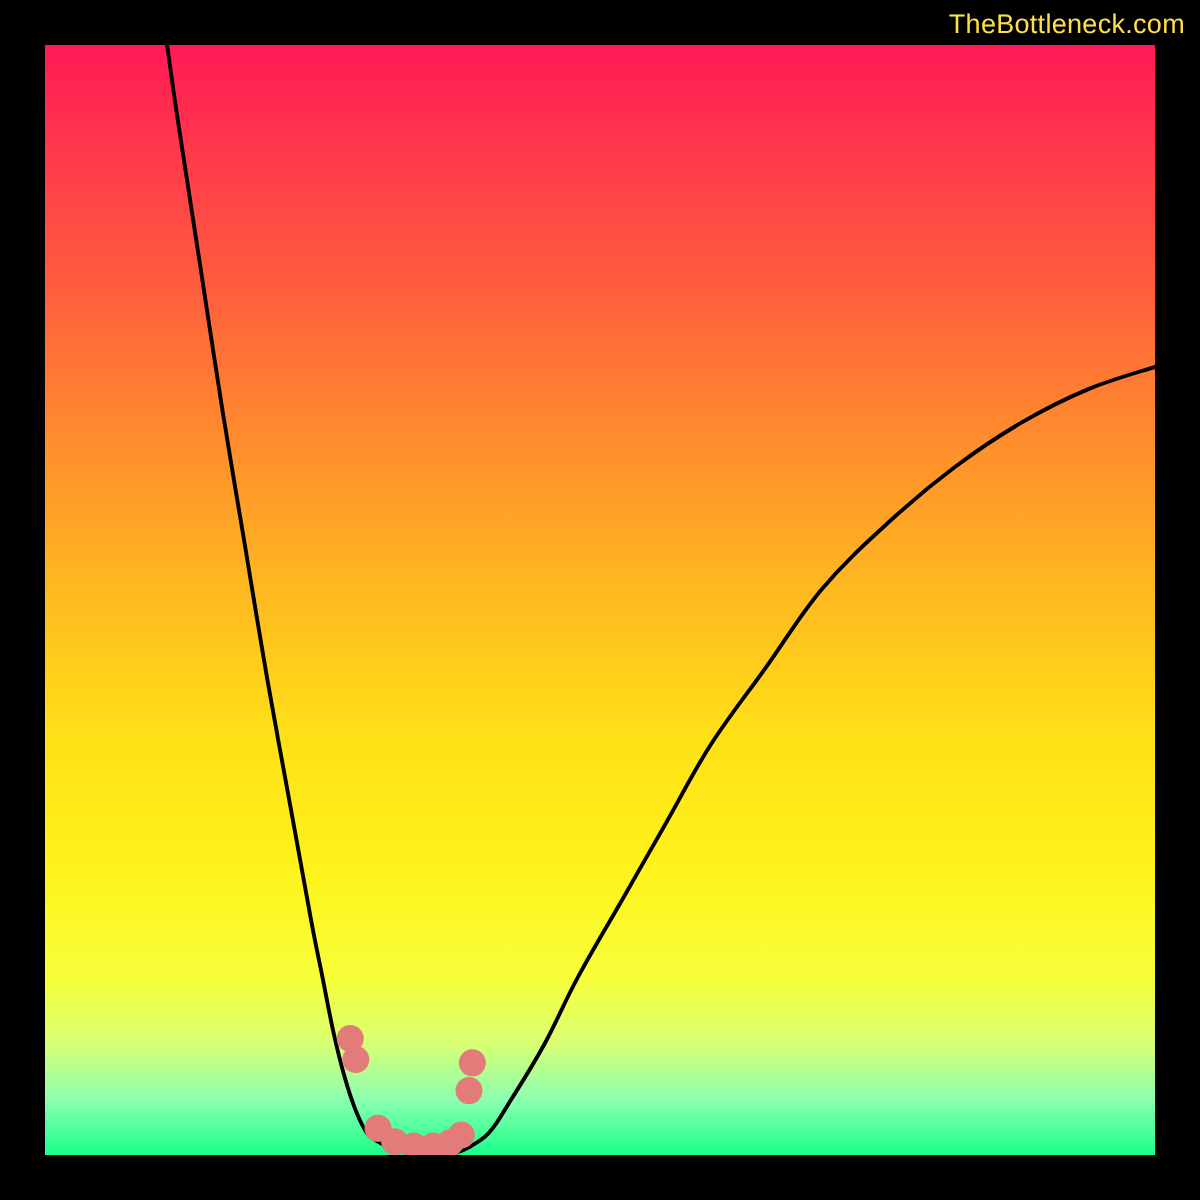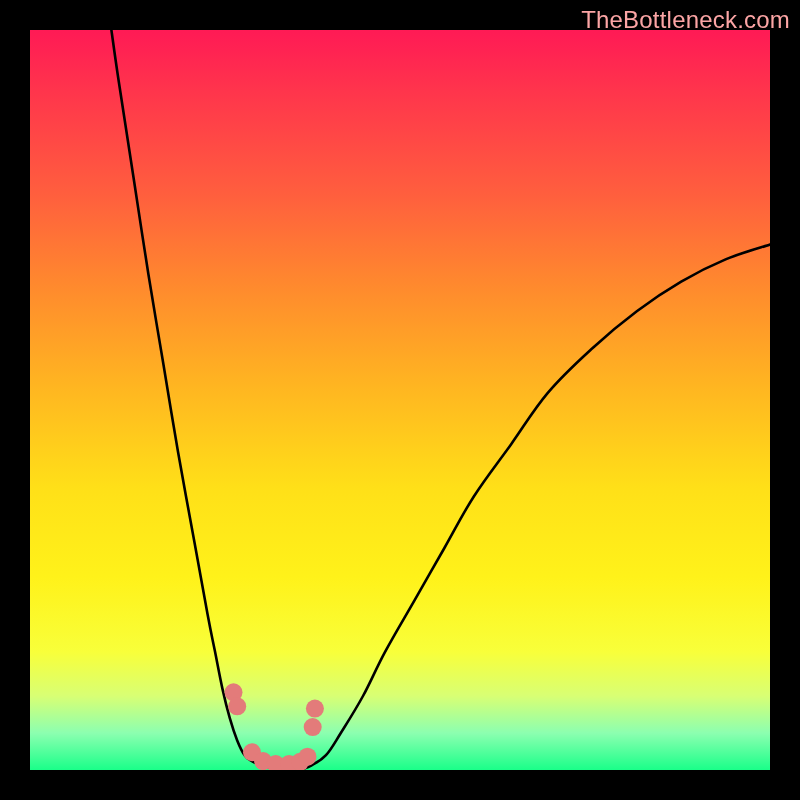--- a/index.html
+++ b/index.html
@@ -38,22 +38,22 @@
       #d8ff74 90%,
       #8cffb0 95%,
       #1aff89 100%
     );
     overflow: hidden;
   }
   .watermark {
     position: absolute;
     top: 6px;
     right: 10px;
-    color: #fca5a5;
-    font-size: 24px;
+    color: #fde047;
+    font-size: 18px;
     font-weight: 500;
     letter-spacing: 0.2px;
     user-select: none;
   }
 </style>
 </head>
 <body>
 
 <div class="frame">
   <div class="plot-area">

